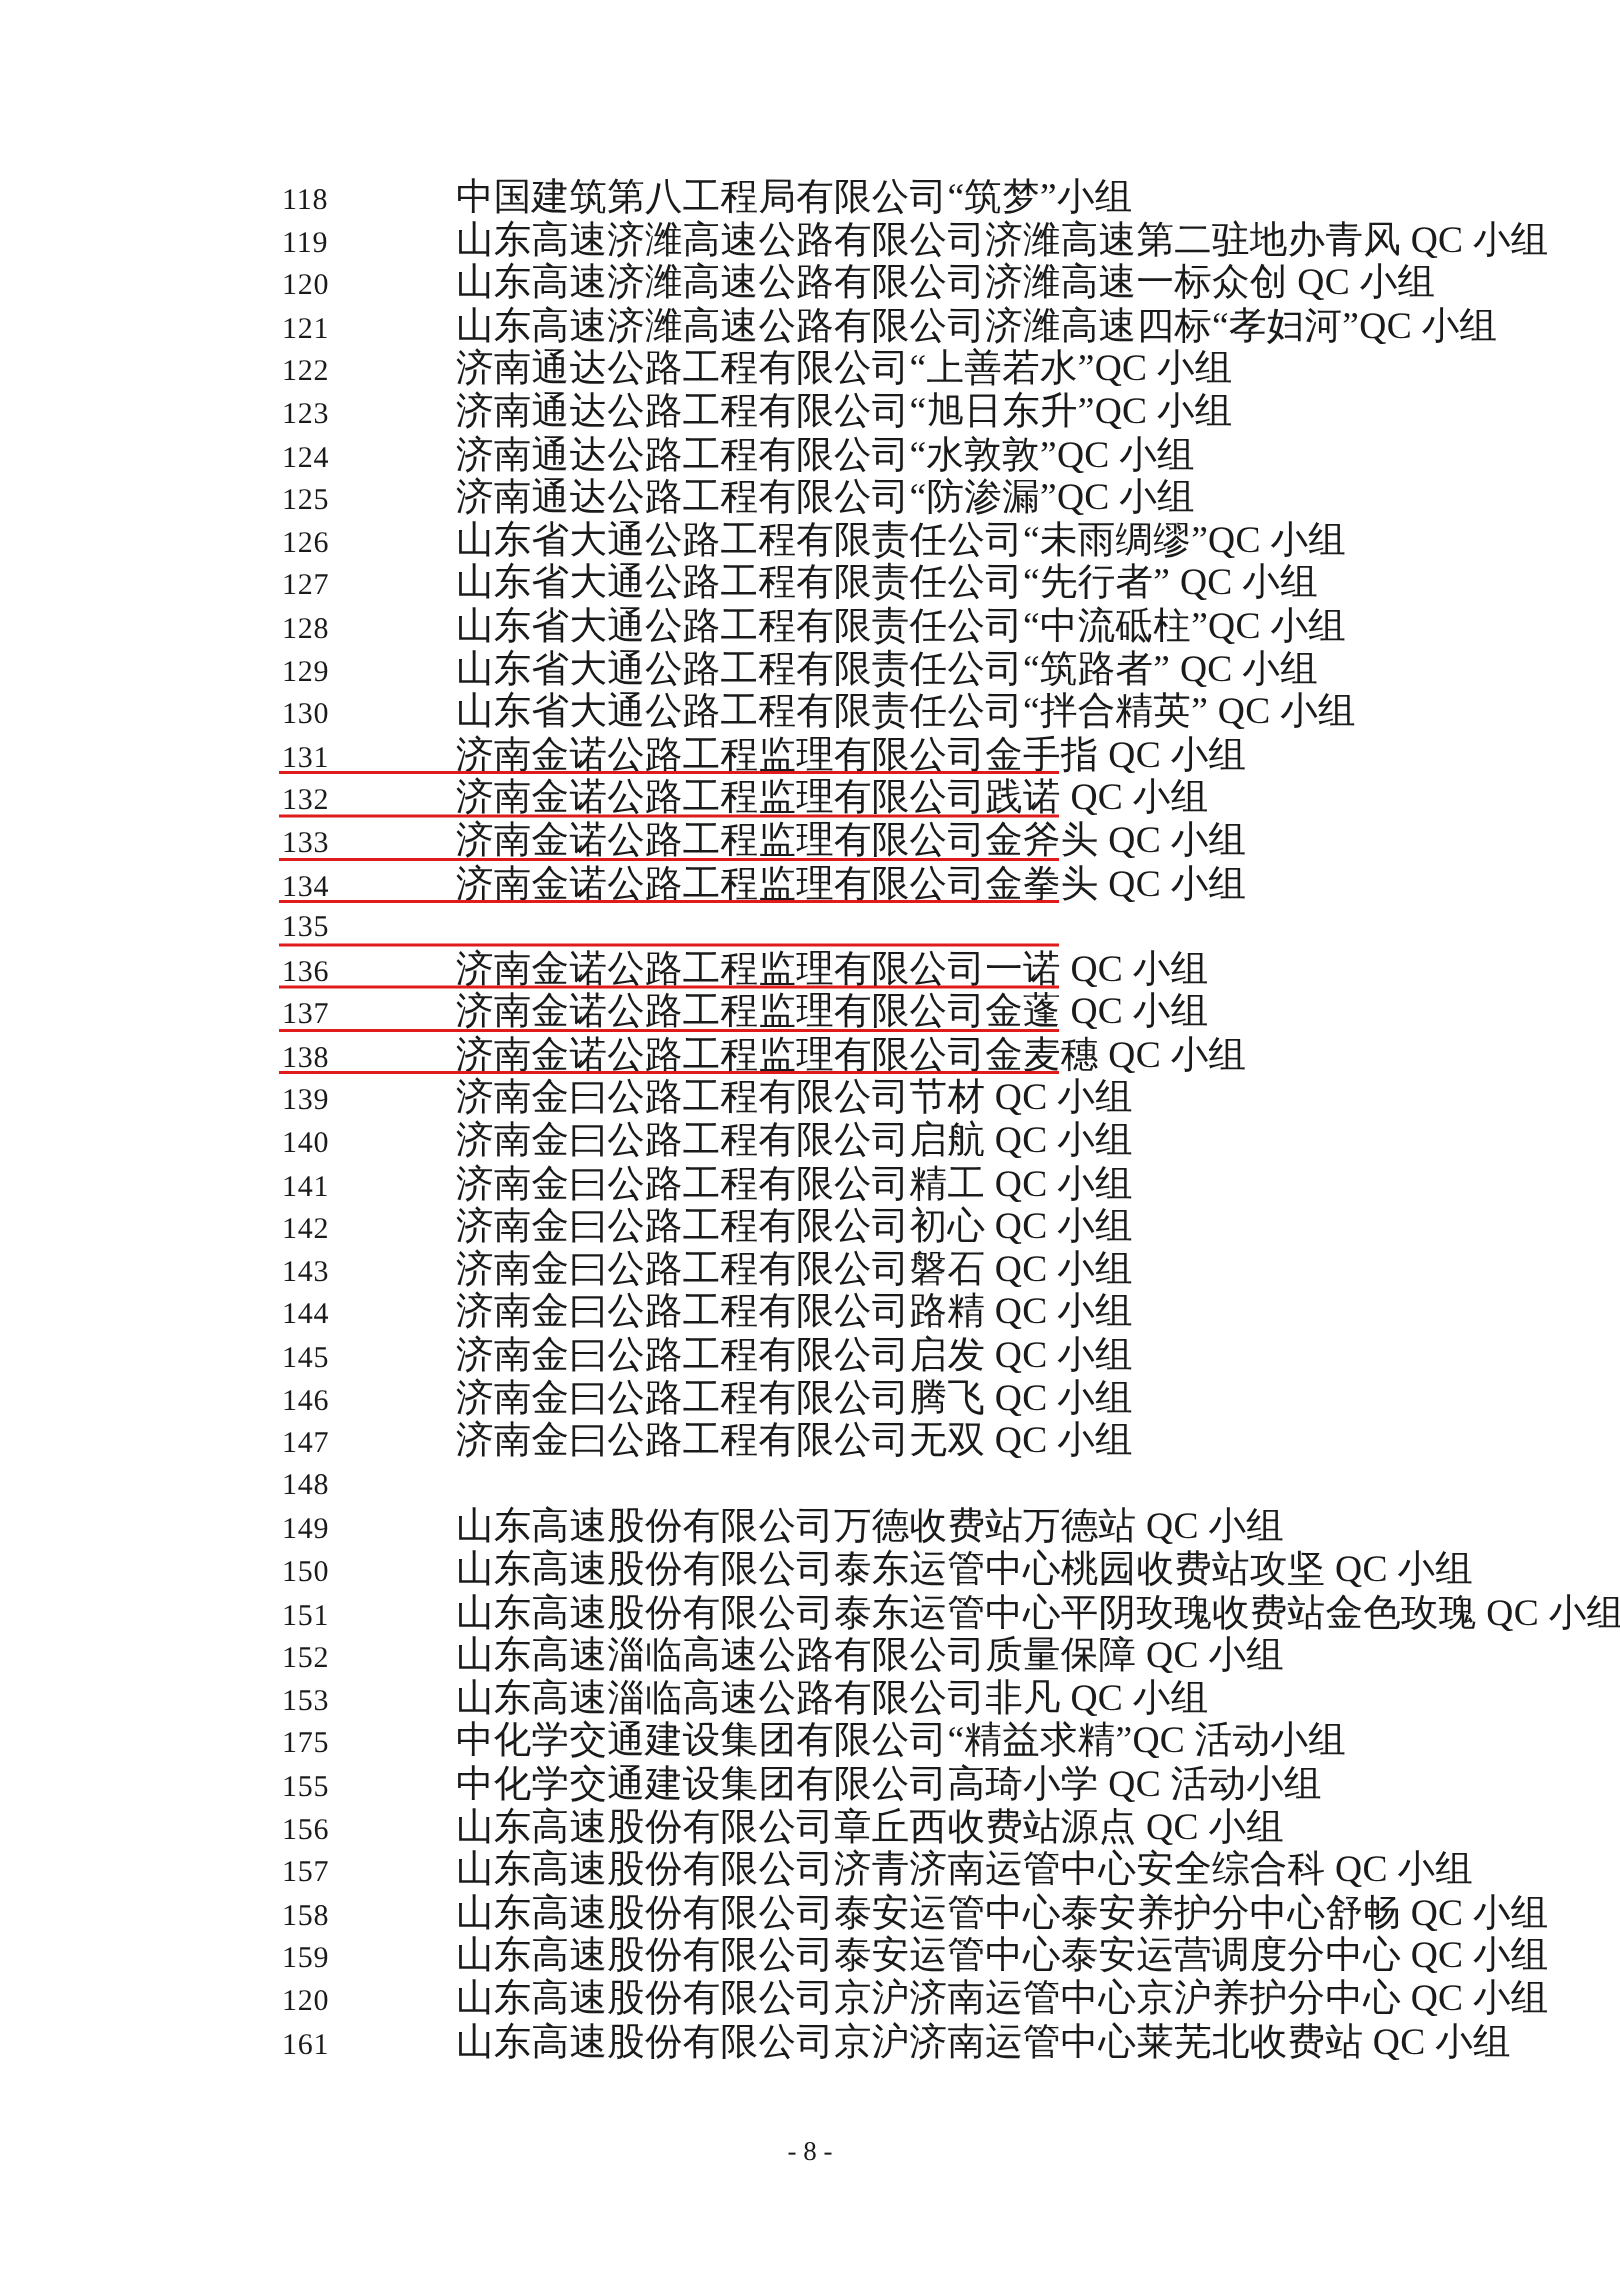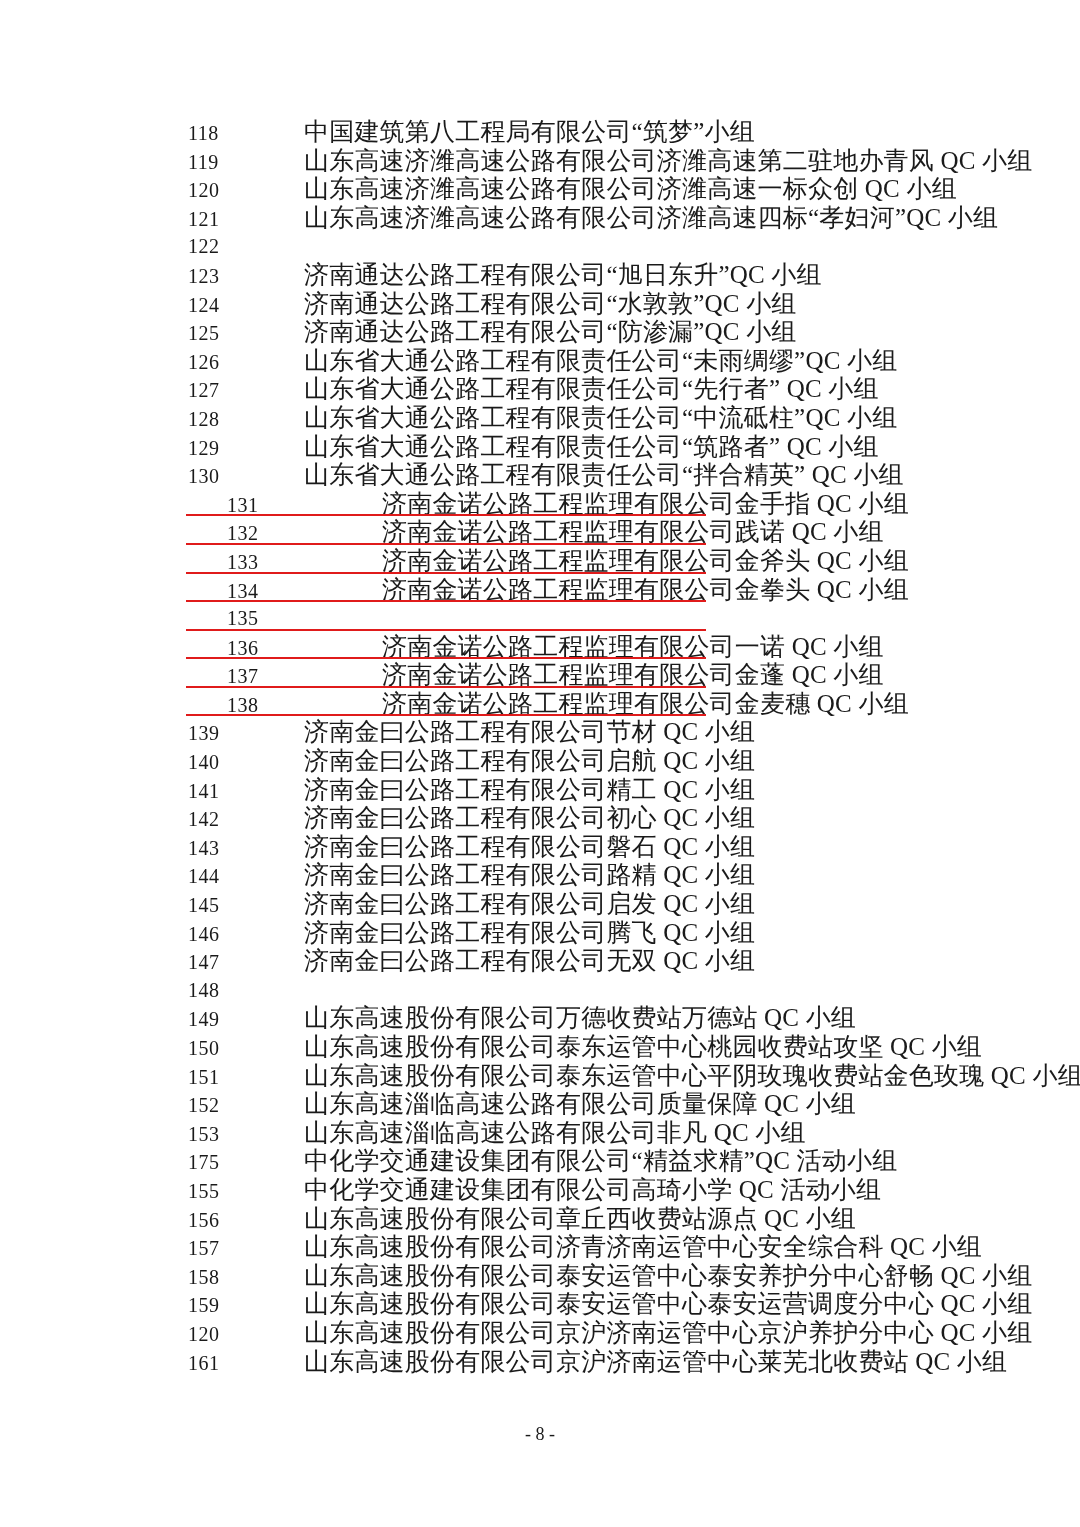--- a/index.html
+++ b/index.html
@@ -49,21 +49,20 @@
   .txt {
     font-size: 25px;
     line-height: 28.6px;
     white-space: nowrap;
     letter-spacing: 0.2px;
   }
   
   .row.hl .num,
   .row.hl .txt {
     position: relative;
-    margin-left: 39px;
   }
   .row.hl {
     position: relative;
   }
   .row.hl::after {
     content: "";
     position: absolute;
     left: 186px;
     right: 0;
     bottom: 2px;
@@ -98,20 +97,21 @@
       <div class="row">
         <span class="num">120</span>
         <span class="txt">山东高速济潍高速公路有限公司济潍高速一标众创 QC 小组</span>
       </div>
       <div class="row">
         <span class="num">121</span>
         <span class="txt">山东高速济潍高速公路有限公司济潍高速四标“孝妇河”QC 小组</span>
       </div>
       <div class="row">
         <span class="num">122</span>
+        <span class="txt">济南通达公路工程有限公司“上善若水”QC 小组</span>
       </div>
       <div class="row">
         <span class="num">123</span>
         <span class="txt">济南通达公路工程有限公司“旭日东升”QC 小组</span>
       </div>
       <div class="row">
         <span class="num">124</span>
         <span class="txt">济南通达公路工程有限公司“水敦敦”QC 小组</span>
       </div>
       <div class="row">

